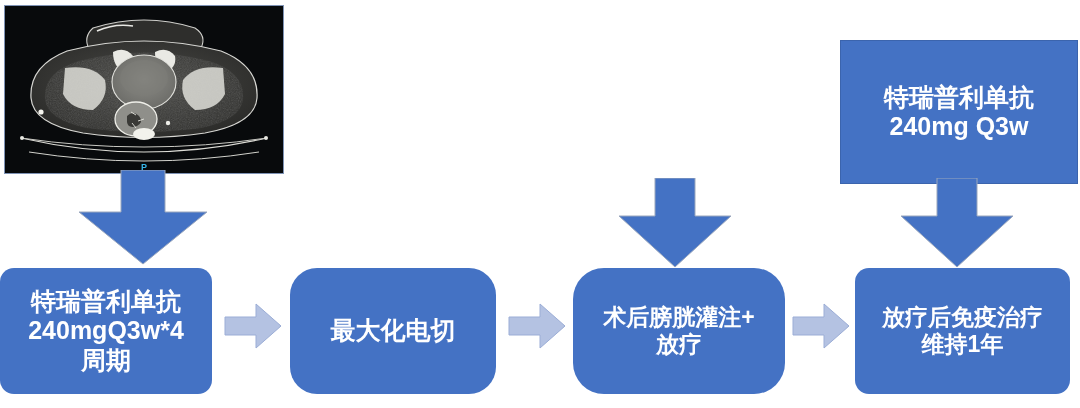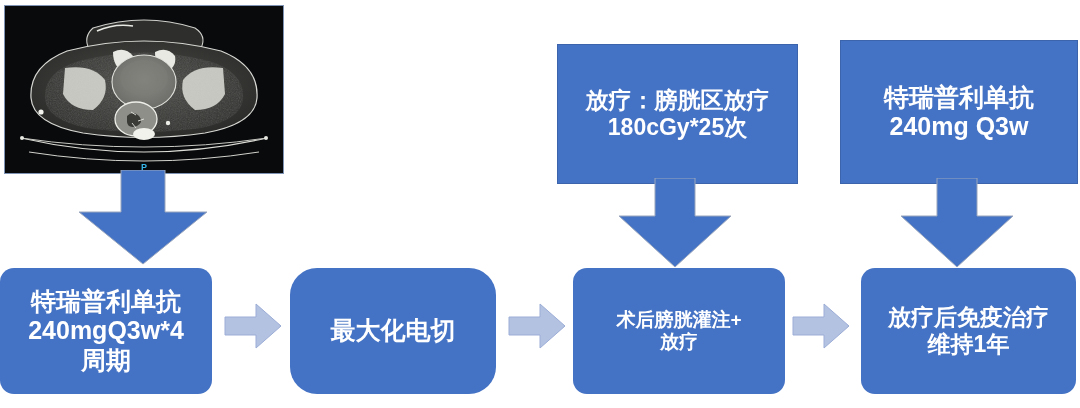--- a/index.html
+++ b/index.html
@@ -67,25 +67,25 @@
     left: 0px;  top: 268px;  width: 212px; height: 126px;
     font-size: 25px; padding: 0 6px;
   }
   #node-turbt {
     left: 290px; top: 268px; width: 206px; height: 126px;
     font-size: 25px;
     border-radius: 27px;
   }
   #node-instillation {
     left: 573px; top: 268px; width: 212px; height: 126px;
-    font-size: 19px; padding: 0 16px;
+    font-size: 23px; padding: 0 16px; border-radius: 31px;
   }
   #node-maintenance {
     left: 855px; top: 268px; width: 215px; height: 126px;
-    font-size: 23px; padding: 0 8px; margin-left: 6px;
+    font-size: 23px; padding: 0 8px;
   }
 
   
   #node-radiotherapy {
     left: 557px; top: 44px; width: 241px; height: 140px;
     font-size: 23px; padding: 0 6px;
   }
   #node-toripalimab {
     left: 840px; top: 40px; width: 238px; height: 144px;
     font-size: 25px; padding: 0 6px;
@@ -174,22 +174,20 @@
     </svg>
     <span class="ct-marker">P</span>
   </div>
 
   <div class="arrow" id="arrow-ct-to-induction">
     <svg width="130" height="95" viewBox="0 0 130 95">
       <polygon points="43,0 87,0 87,42 129,42 65,94 1,42 43,42" fill="#4472C4" stroke="#9aa7bd" stroke-width="1"></polygon>
     </svg>
   </div>
 
-  <div class="node sharp" id="node-radiotherapy">放疗：膀胱区放疗
-180cGy*25次</div>
 
   <div class="node sharp" id="node-toripalimab">特瑞普利单抗
 240mg Q3w</div>
 
   <div class="arrow" id="arrow-rt-to-instillation">
     <svg width="114" height="90" viewBox="0 0 114 90">
       <polygon points="37,0 77,0 77,38 113,38 57,89 1,38 37,38" fill="#4472C4" stroke="#9aa7bd" stroke-width="1"></polygon>
     </svg>
   </div>
 

